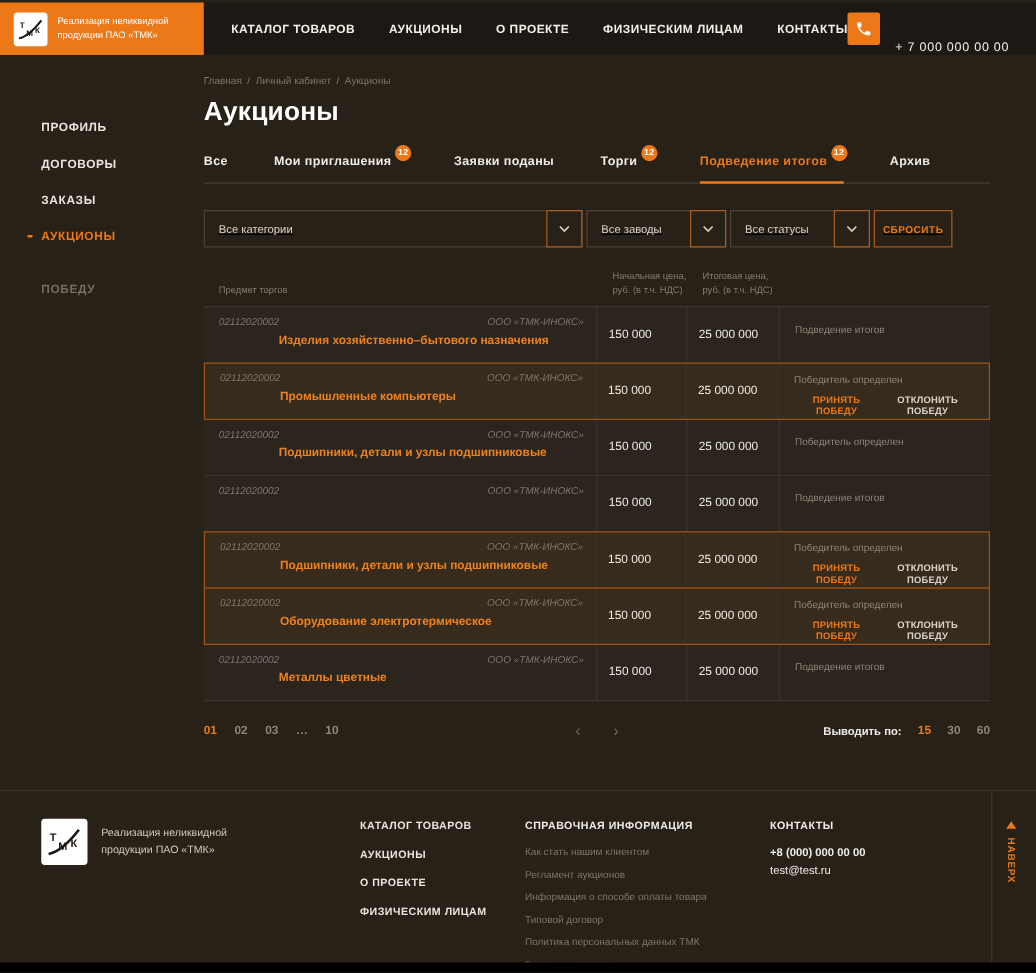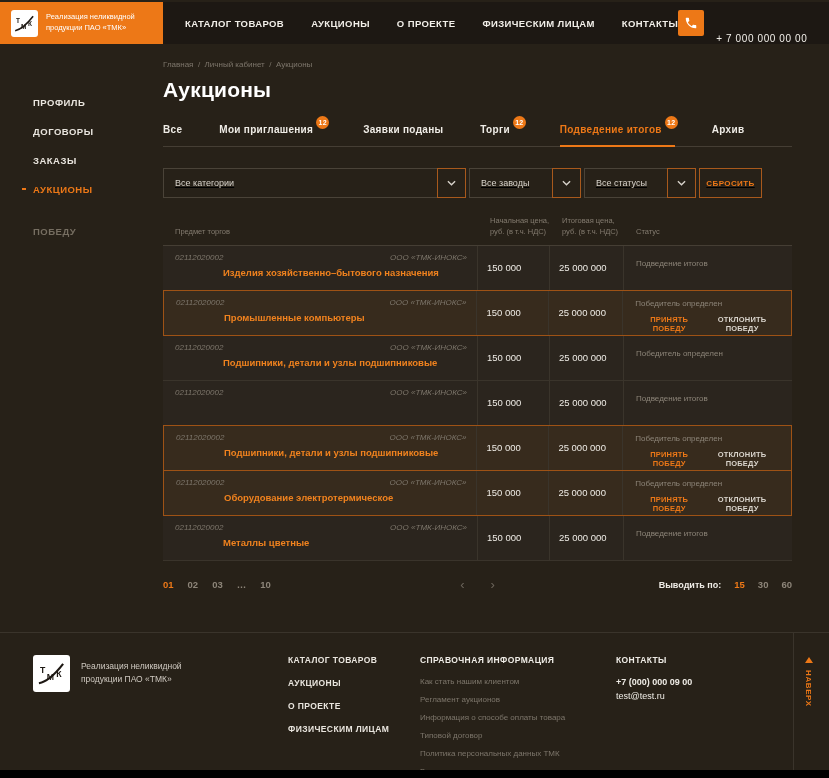--- a/index.html
+++ b/index.html
@@ -212,21 +212,20 @@
       <div class="thead">
         <div class="th th1" style="padding-left:12px;">Предмет торгов</div>
         <div class="th th2">
           <div>Начальная цена,</div>
           <div>руб. (в т.ч. НДС)</div>
         </div>
         <div class="th th3">
           <div>Итоговая цена,</div>
           <div>руб. (в т.ч. НДС)</div>
         </div>
-        <div class="th th4">Статус</div>
       </div>
 
       <div class="tbody">
 
         <div class="trow">
           <div class="td td1">
             <div class="row-meta">
                 <span>02112020002</span>
                 <span>ООО «ТМК-ИНОКС»</span>
               </div>
@@ -395,21 +394,21 @@
       <div class="f-link">Как стать нашим клиентом</div>
       <div class="f-link">Регламент аукционов</div>
       <div class="f-link">Информация о способе оплаты товара</div>
       <div class="f-link">Типовой договор</div>
       <div class="f-link">Политика персональных данных ТМК</div>
       <div class="f-link">Вопросы и ответы</div>
     </div>
 
     <div class="f-col-contacts">
       <div class="f-head">КОНТАКТЫ</div>
-      <div class="f-phone">+7 (000) 000 09 00</div>
+      <div class="f-phone">+8 (000) 000 00 00</div>
       <div class="f-email">test@test.ru</div>
     </div>
 
     <div class="to-top">
       <span class="to-top-tri"></span>
       <span class="to-top-label">НАВЕРХ</span>
     </div>
   </footer>
 
   <div class="bottom-bar"></div>

